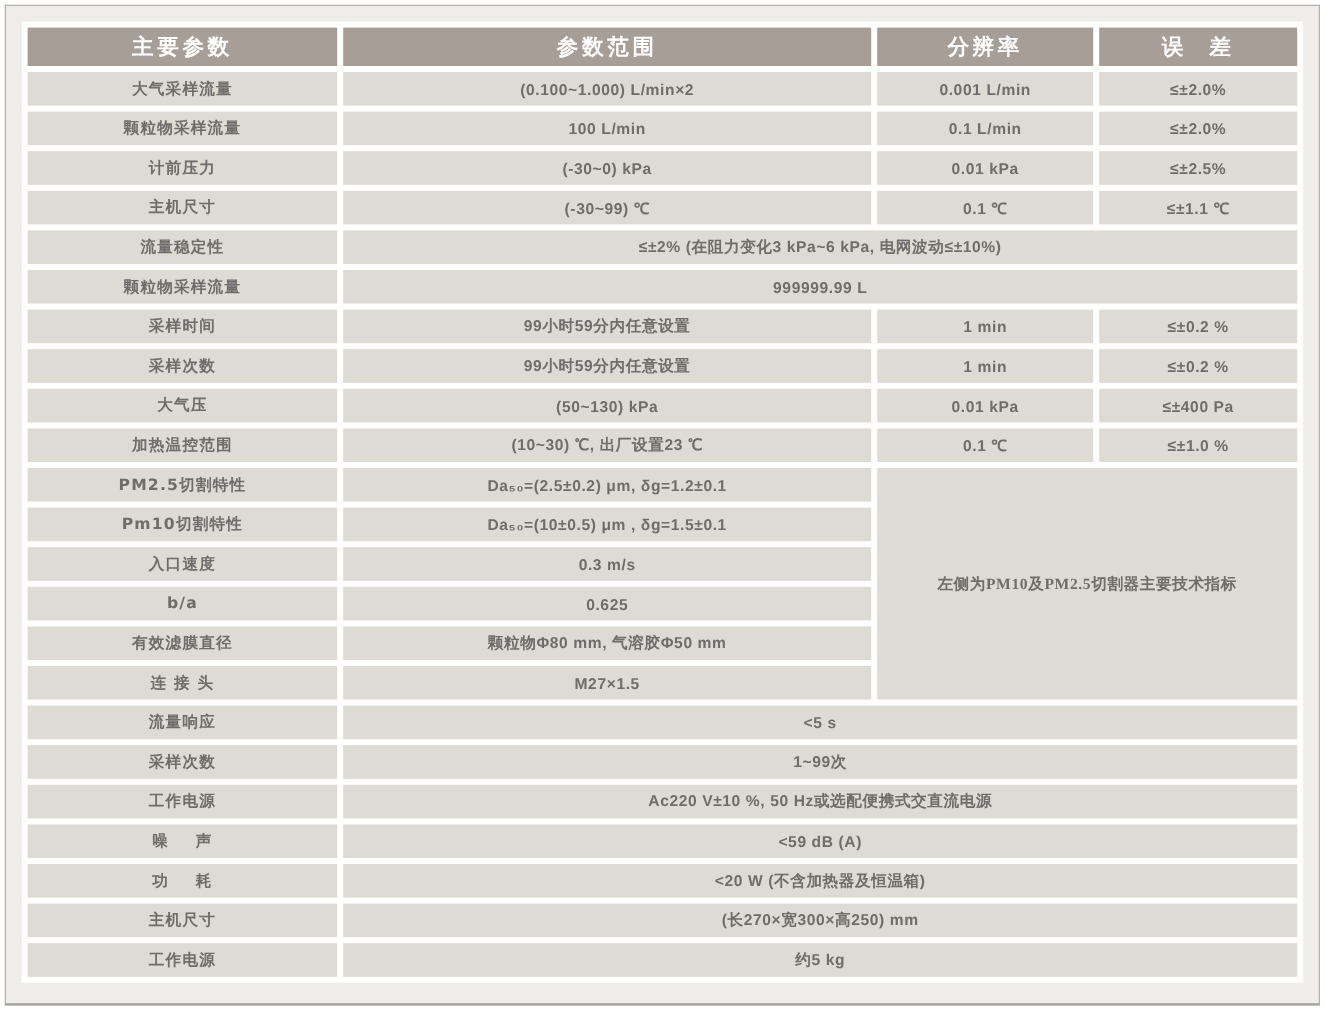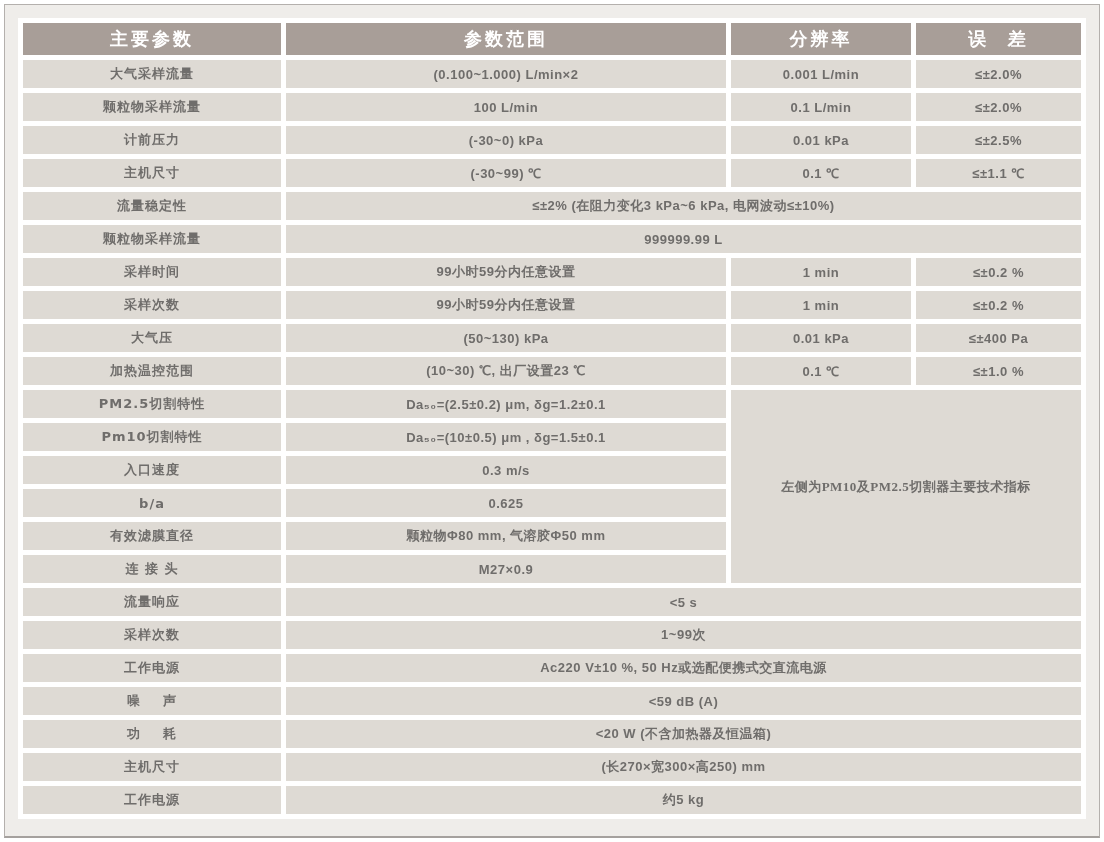--- a/index.html
+++ b/index.html
@@ -163,21 +163,21 @@
         <tr>
           <td class="param">b/a</td>
           <td class="value">0.625</td>
         </tr>
         <tr>
           <td class="param">有效滤膜直径</td>
           <td class="value">颗粒物Φ80 mm, 气溶胶Φ50 mm</td>
         </tr>
         <tr>
           <td class="param">连 接 头</td>
-          <td class="value">M27×0.9</td>
+          <td class="value">M27×1.5</td>
         </tr>
         <tr>
           <td class="param">流量响应</td>
           <td class="value" colspan="3">&lt;5 s</td>
         </tr>
         <tr>
           <td class="param">采样次数</td>
           <td class="value" colspan="3">1~99次</td>
         </tr>
         <tr>

